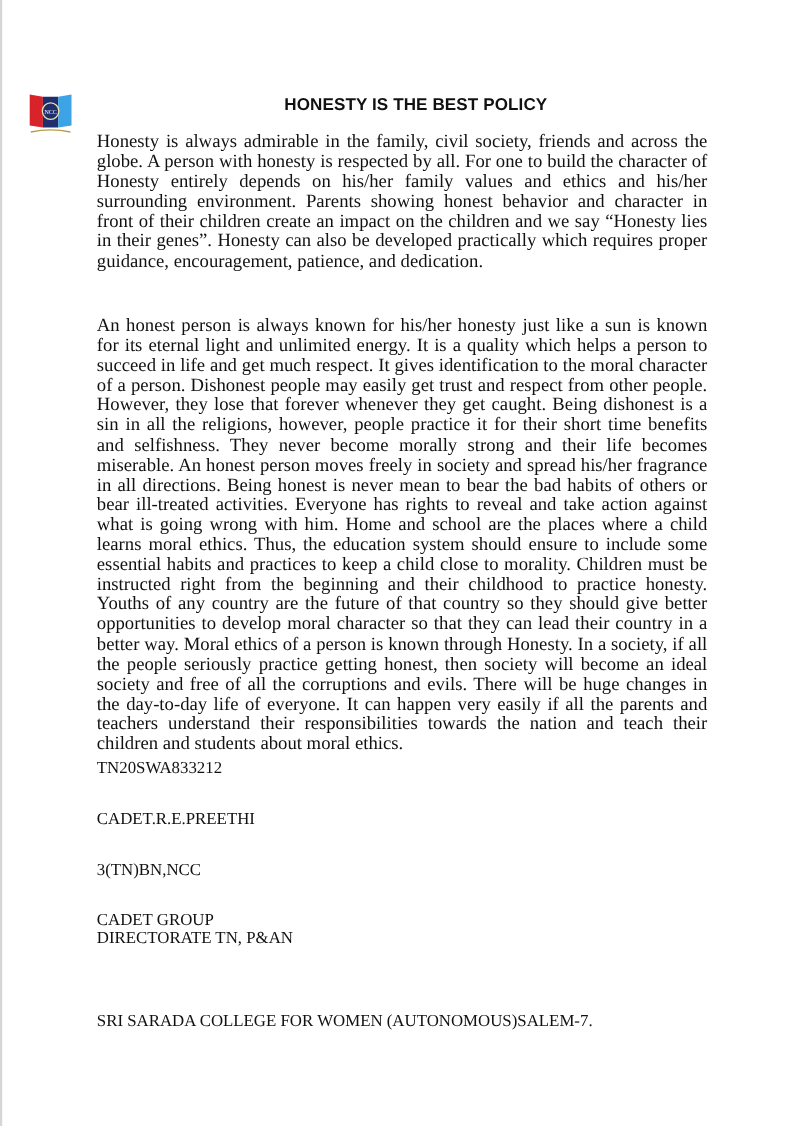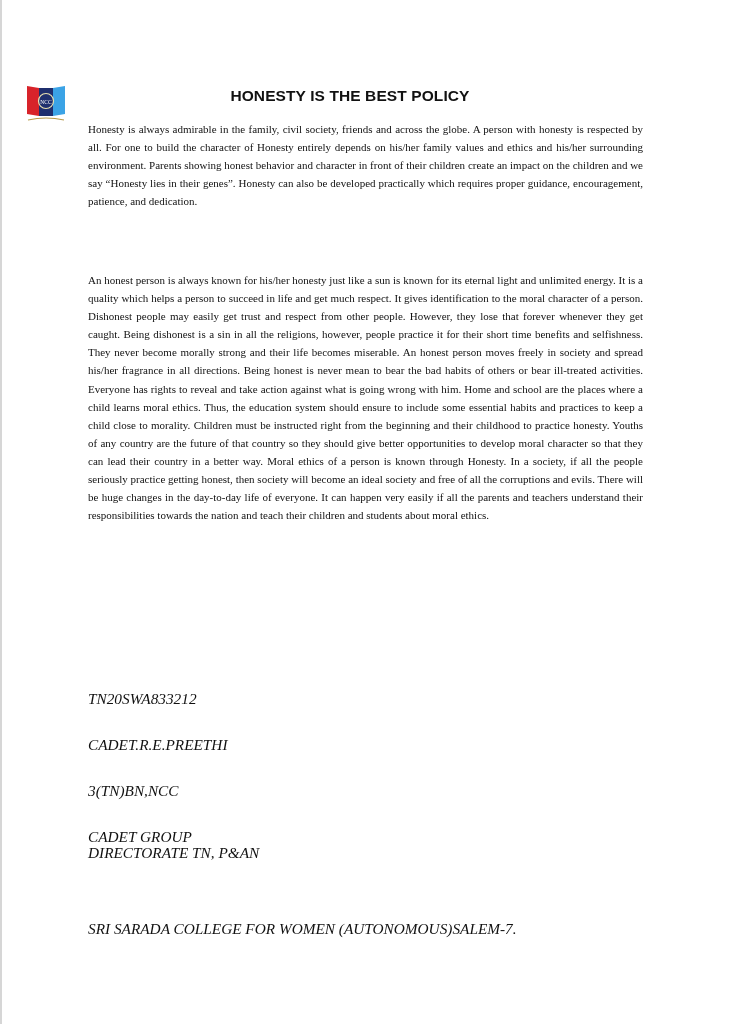--- a/index.html
+++ b/index.html
@@ -4,29 +4,29 @@
 <style>
   html, body { margin: 0; padding: 0; }
   body {
     width: 729px; height: 1024px; background: #ffffff; position: relative; overflow: hidden;
     font-family: "Liberation Serif", serif; color: #111;
   }
   .left-edge { position: absolute; left: 0; top: 0; width: 2px; height: 1024px; background: #d6d6d6; }
   .logo { position: absolute; left: 24px; top: 82px; width: 44px; height: 44px; }
   .title {
     position: absolute; left: 0; width: 700px; top: 87px; text-align: center;
-    font-family: "Liberation Sans", sans-serif; font-weight: bold; font-size: 15.5px; letter-spacing: 0.1px;
+    font-family: "Liberation Sans", sans-serif; font-weight: bold; font-size: 15.5px; letter-spacing: 0.1px; padding-left: 28px;
   }
   .para {
     position: absolute; left: 88px; width: 555px; margin: 0;
-    font-size: 11px; line-height: 18.1px; text-align: justify; text-align-last: left;
+    font-size: 17px; line-height: 18.1px; text-align: justify; text-align-last: left;
   }
   .p1 { top: 120px; }
-  .p2 { top: 271px; }
-  .sig { position: absolute; left: 88px; font-size: 15.3px; white-space: nowrap; font-style: italic; }
+  .p2 { top: 287px; }
+  .sig { position: absolute; left: 88px; font-size: 15.3px; white-space: nowrap; }
 </style>
 </head>
 <body>
 
 <div class="left-edge"></div>
 
 <div class="logo">
   <svg width="44" height="44" viewBox="0 0 44 44">
     <path d="M3 4 L15 6 L15 34 L3 32 Z" fill="#d8232a"></path>
     <path d="M15 6 L29 6 L29 34 L15 34 Z" fill="#1f2f6e"></path>

